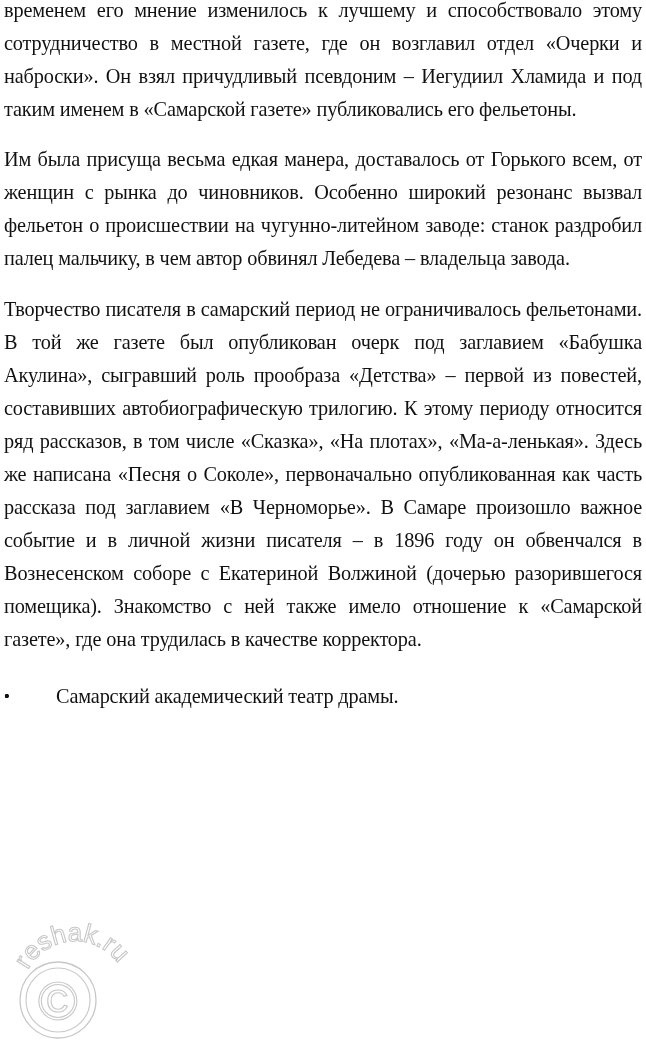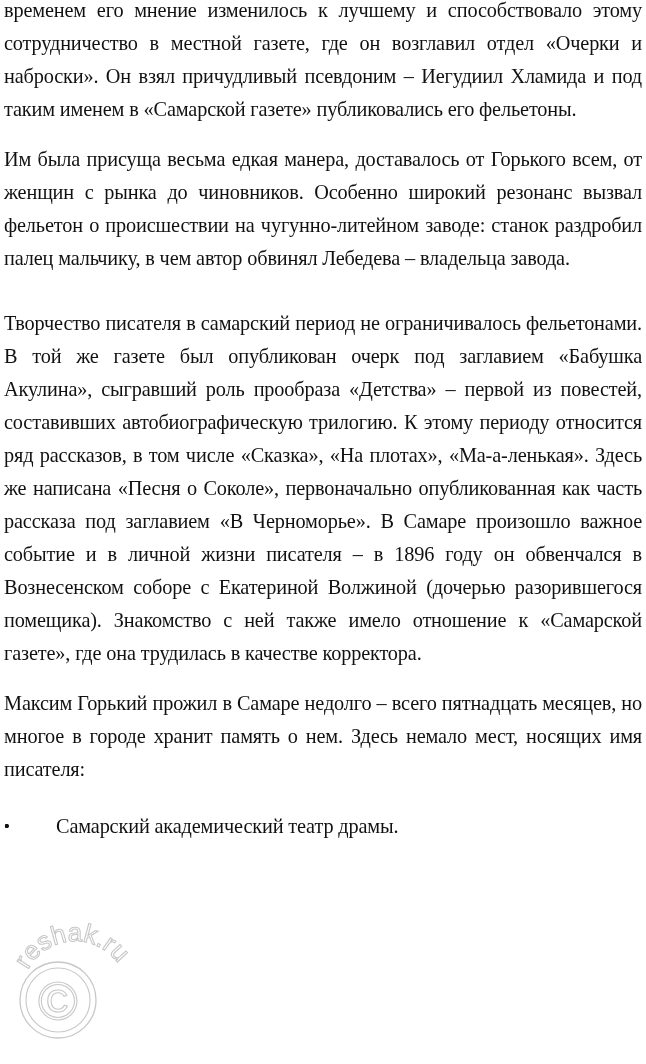--- a/index.html
+++ b/index.html
@@ -22,21 +22,21 @@
       top: -6px;
     }
     .para {
       font-size: 20.3px;
       line-height: 33px;
       text-align: justify;
       text-align-last: left;
       margin: 0 0 17px 0;
       letter-spacing: -0.15px;
     }
-    .para.p2 { margin-bottom: 32px; }
+    .para.p2 { margin-bottom: 18px; }
     .bullet-list {
       list-style: none;
       padding: 0;
       margin: 22px 0 0 0;
     }
     .bullet-item {
       position: relative;
       font-size: 20.3px;
       line-height: 33px;
       text-align: justify;
@@ -62,21 +62,20 @@
       opacity: 0.55;
     }
   </style>
 </head>
 <body>
 
 <div class="page">
   <p class="para p1">временем его мнение изменилось к лучшему и способствовало этому сотрудничество в местной газете, где он возглавил отдел «Очерки и наброски». Он взял причудливый псевдоним – Иегудиил Хламида и под таким именем в «Самарской газете» публиковались его фельетоны.</p>
   <p class="para p2">Им была присуща весьма едкая манера, доставалось от Горького всем, от женщин с рынка до чиновников. Особенно широкий резонанс вызвал фельетон о происшествии на чугунно-литейном заводе: станок раздробил палец мальчику, в чем автор обвинял Лебедева – владельца завода.</p>
   <p class="para p3">Творчество писателя в самарский период не ограничивалось фельетонами. В той же газете был опубликован очерк под заглавием «Бабушка Акулина», сыгравший роль прообраза «Детства» – первой из повестей, составивших автобиографическую трилогию. К этому периоду относится ряд рассказов, в том числе «Сказка», «На плотах», «Ма-а-ленькая». Здесь же написана «Песня о Соколе», первоначально опубликованная как часть рассказа под заглавием «В Черноморье». В Самаре произошло важное событие и в личной жизни писателя – в 1896 году он обвенчался в Вознесенском соборе с Екатериной Волжиной (дочерью разорившегося помещика). Знакомство с ней также имело отношение к «Самарской газете», где она трудилась в качестве корректора.</p>
-  <p class="para p4">Максим Горький прожил в Самаре недолго – всего пятнадцать месяцев, но многое в городе хранит память о нем. Здесь немало мест, носящих имя писателя:</p>
 
   <ul class="bullet-list">
     <li class="bullet-item">
       <span class="bullet">•</span>
     </li>
     <li class="bullet-item">
       <span class="bullet">•</span>
     </li>
     <li class="bullet-item">
       <span class="bullet">•</span>

